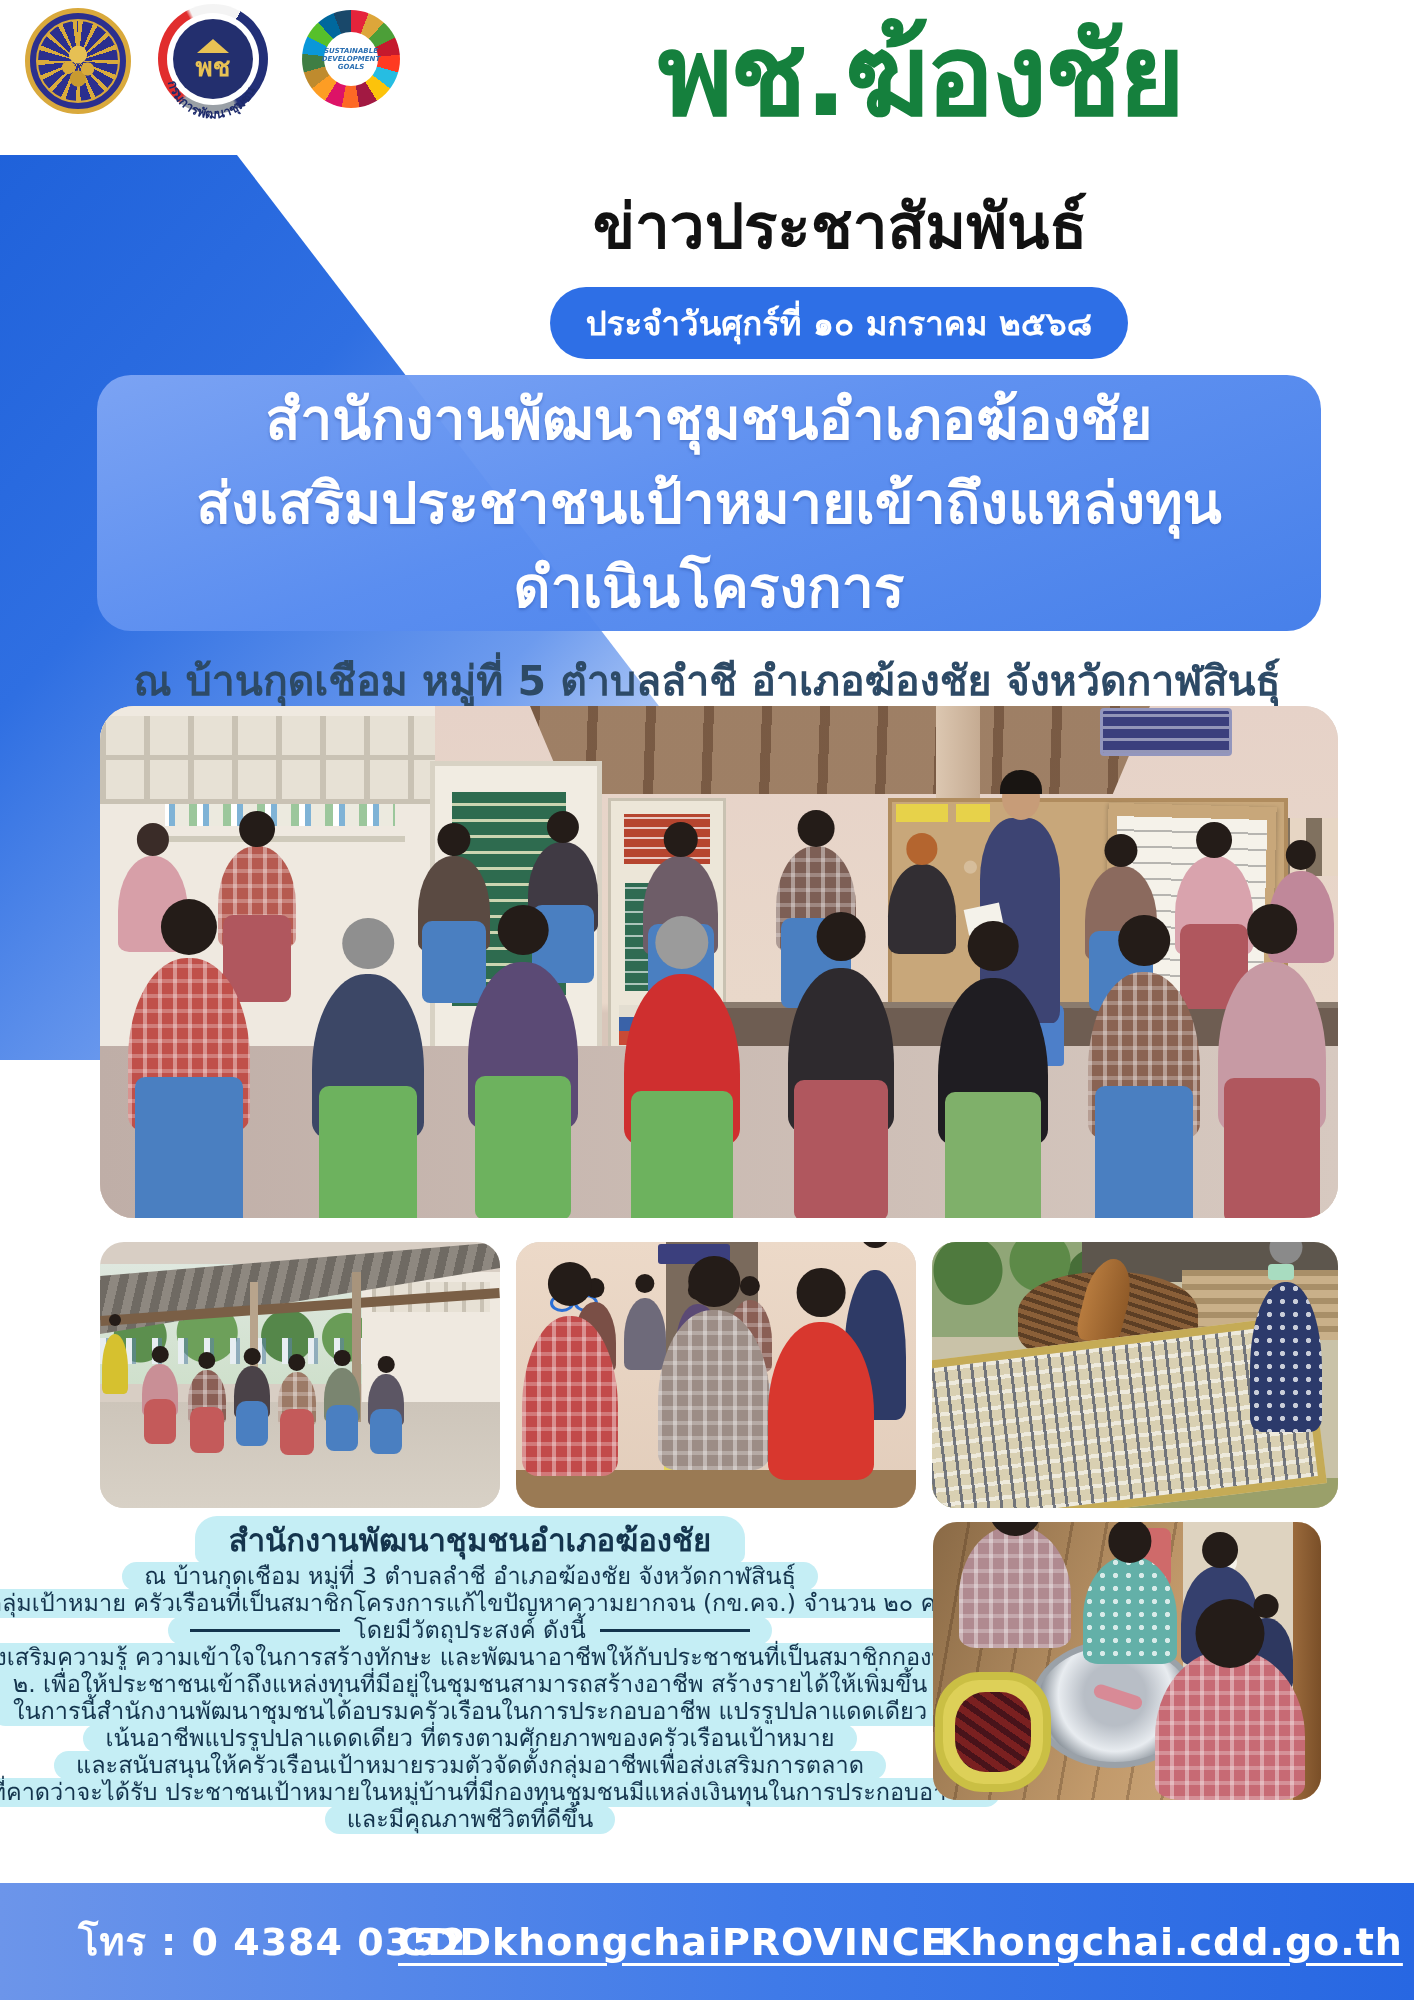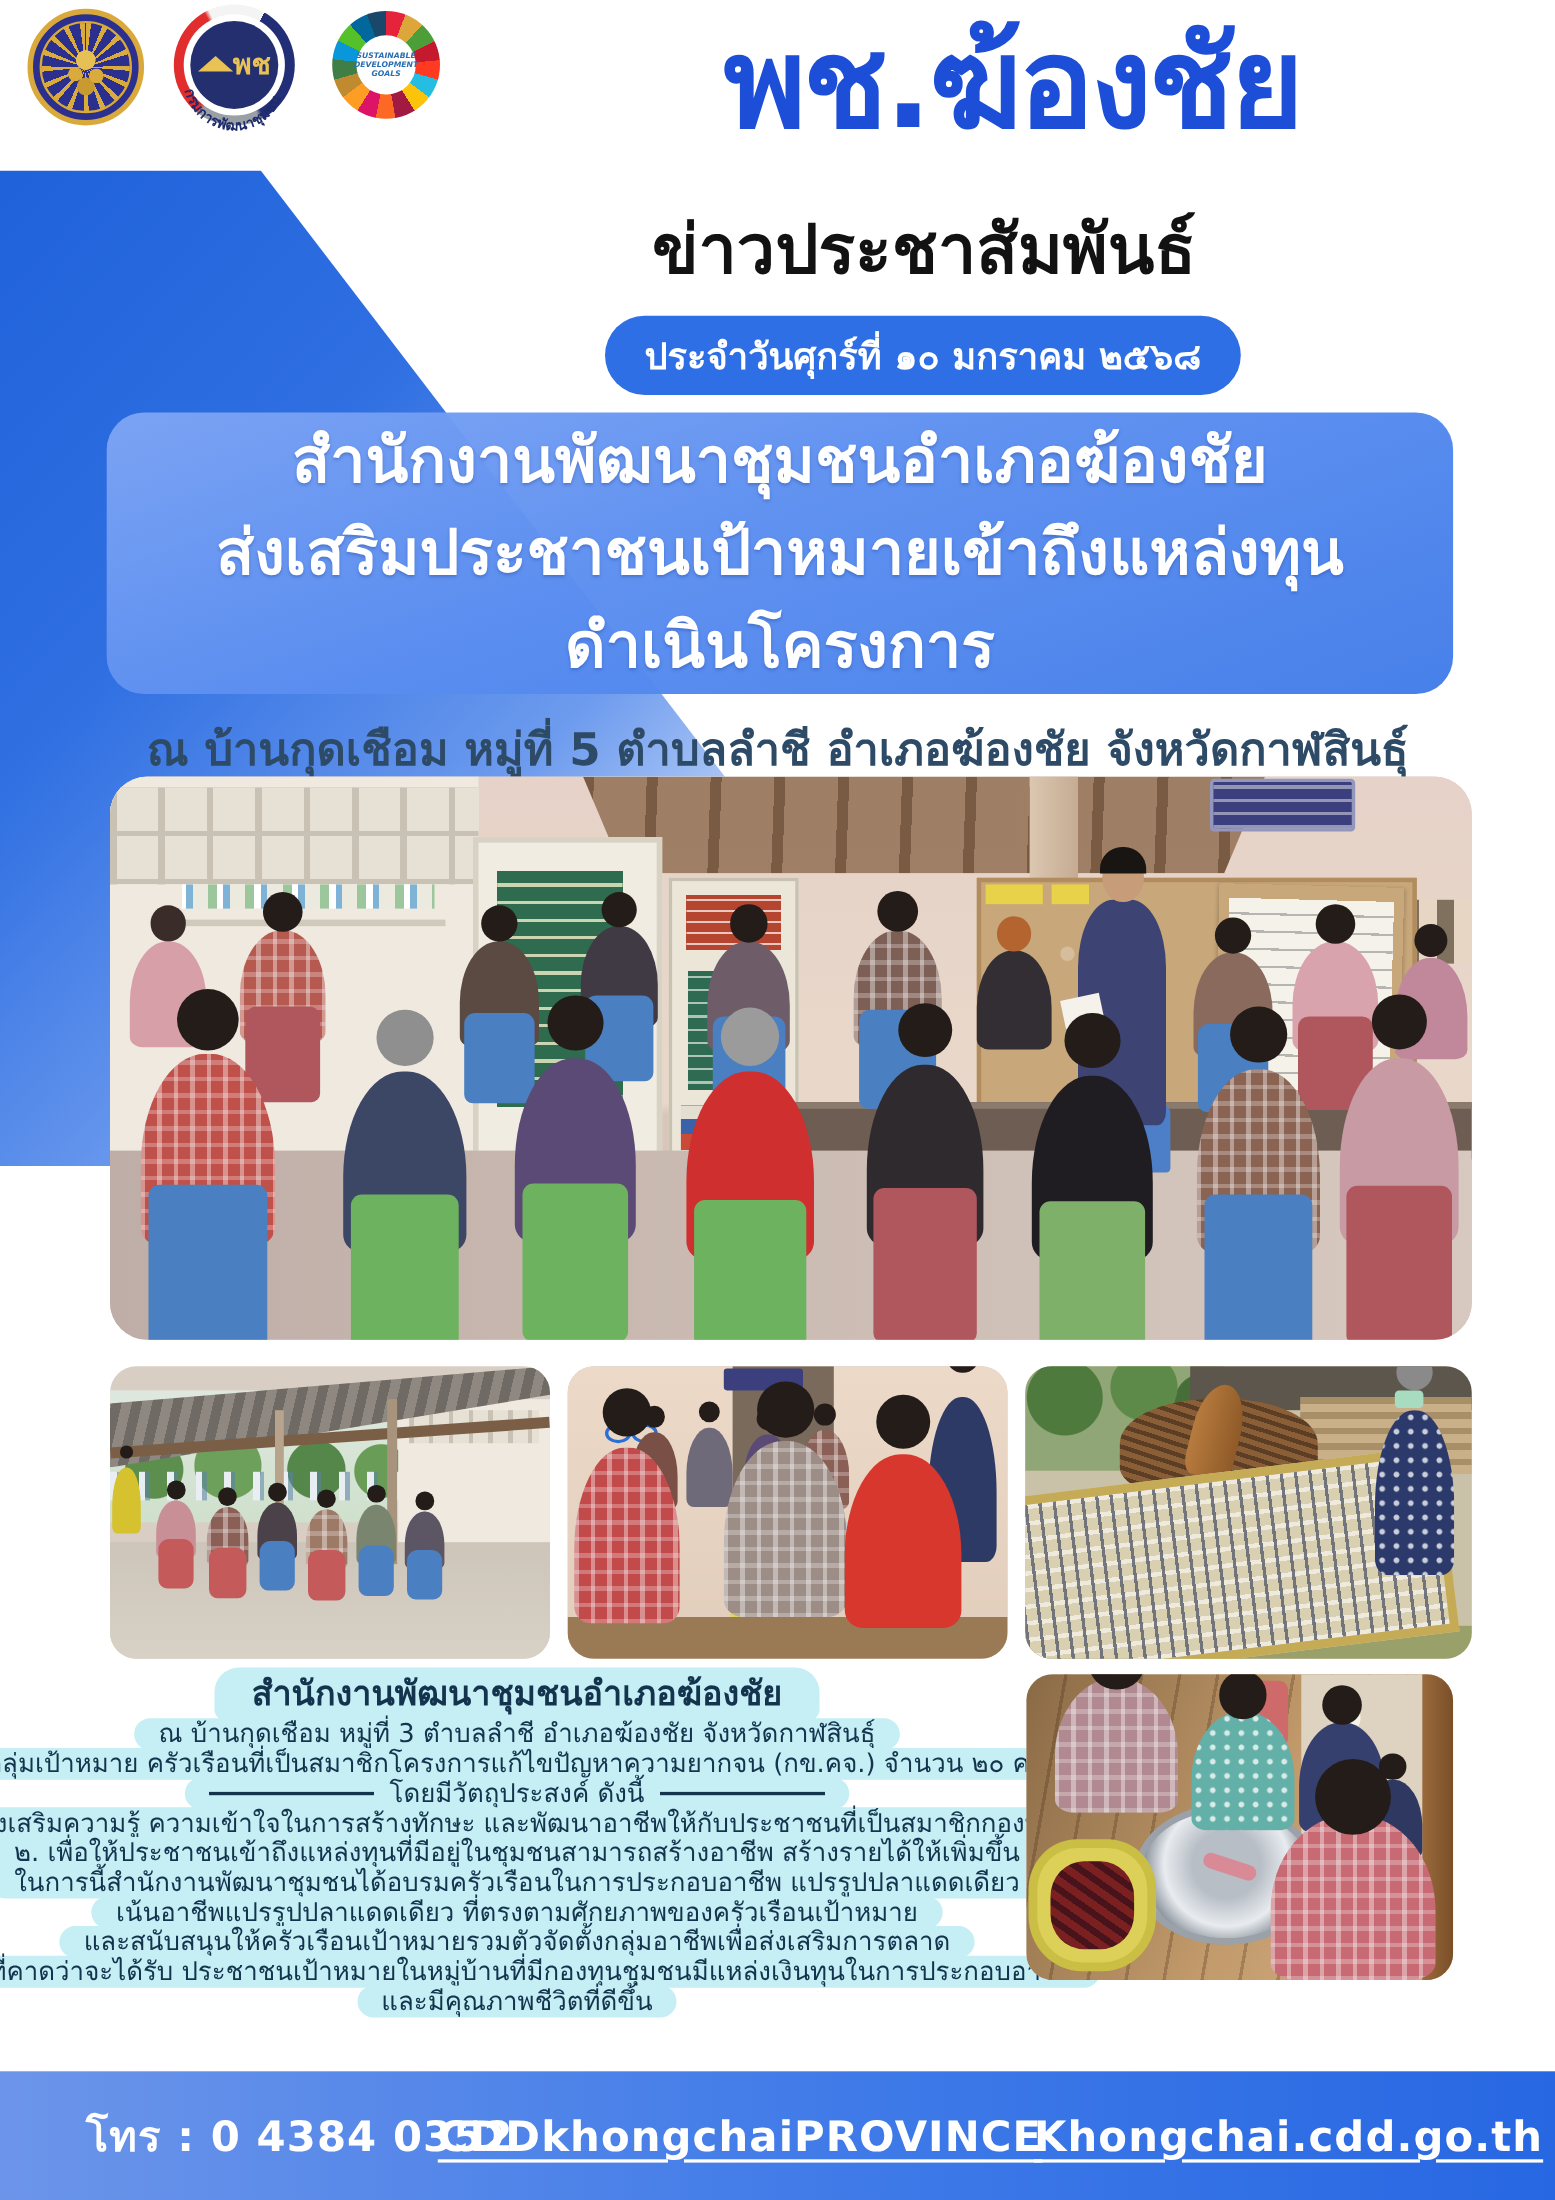--- a/index.html
+++ b/index.html
@@ -17,30 +17,30 @@
            radial-gradient(circle at 50% 42%,#e6c054 0 14%,rgba(0,0,0,0) 15%),
            radial-gradient(circle at 38% 58%,#d9ab3c 0 9%,rgba(0,0,0,0) 10%),
            radial-gradient(circle at 62% 60%,#d9ab3c 0 9%,rgba(0,0,0,0) 10%),
            radial-gradient(circle at 50% 72%,#c89a30 0 11%,rgba(0,0,0,0) 12%),
            repeating-conic-gradient(#d9ab3c 0 7deg,#2b2f8e 7deg 22deg);}
   .cdd{left:152px;top:4px;width:122px;height:122px;}
   .cdd .ring{position:absolute;left:6px;top:0;width:110px;height:110px;border-radius:50%;
              background:conic-gradient(from 30deg,#222f77 0 120deg,#9aa0a6 125deg 185deg,#e12d2d 190deg 300deg,#f4f4f4 305deg 360deg);}
   .cdd .ring i{position:absolute;inset:9px;border-radius:50%;background:#ffffff;}
   .cdd .core{position:absolute;left:21px;top:15px;width:80px;height:80px;border-radius:50%;background:#232f6e;
-             display:flex;align-items:center;justify-content:center;flex-direction:row;}
+             display:flex;align-items:center;justify-content:center;flex-direction:column;}
   .cdd .roof{width:0;height:0;border-left:16px solid transparent;border-right:16px solid transparent;border-bottom:14px solid #e8c254;margin-bottom:2px;}
   .cdd .core b{color:#e8c254;font-size:26px;line-height:24px;font-weight:800;}
   .cdd svg{position:absolute;left:0;top:14px;width:122px;height:122px;overflow:visible;}
   .sdg{left:302px;top:10px;width:98px;height:98px;
        background:conic-gradient(#e5243b 0 21deg,#dda63a 21deg 42deg,#4c9f38 42deg 64deg,#c5192d 64deg 85deg,#ff3a21 85deg 106deg,#26bde2 106deg 127deg,#fcc30b 127deg 148deg,#a21942 148deg 170deg,#fd6925 170deg 191deg,#dd1367 191deg 212deg,#fd9d24 212deg 233deg,#bf8b2e 233deg 254deg,#3f7e44 254deg 276deg,#0a97d9 276deg 297deg,#56c02b 297deg 318deg,#00689d 318deg 339deg,#19486a 339deg 360deg);}
   .sdg i{position:absolute;inset:22px;border-radius:50%;background:#ffffff;display:flex;align-items:center;justify-content:center;text-align:center;}
   .sdg i span{font-size:7px;line-height:8px;font-weight:700;color:#2a6fb2;letter-spacing:0;}
   .main-title{position:absolute;left:470px;top:6px;width:900px;text-align:center;
-              font-size:114px;font-weight:900;color:#1d4ed8;letter-spacing:-3px;line-height:140px;}
+              font-size:114px;font-weight:900;color:#15803d;letter-spacing:-3px;line-height:140px;}
   .subtitle{position:absolute;left:470px;top:190px;width:740px;text-align:center;
             font-size:62px;font-weight:700;color:#121212;line-height:74px;}
   .date-pill{position:absolute;left:550px;top:287px;width:578px;height:72px;border-radius:40px;
              background:#2e6fe6;display:flex;align-items:center;justify-content:center;
              color:#ffffff;font-size:33px;font-weight:600;}
   
   .headline-box{position:absolute;left:97px;top:375px;width:1224px;height:256px;border-radius:34px;z-index:2;
                 background:linear-gradient(160deg,rgba(126,165,244,.97) 0%,rgba(91,142,240,.97) 45%,rgba(65,124,233,.97) 100%);
                 display:flex;flex-direction:column;align-items:center;justify-content:center;}
   .headline-box div{color:#ffffff;font-size:57px;font-weight:800;line-height:84px;text-align:center;

